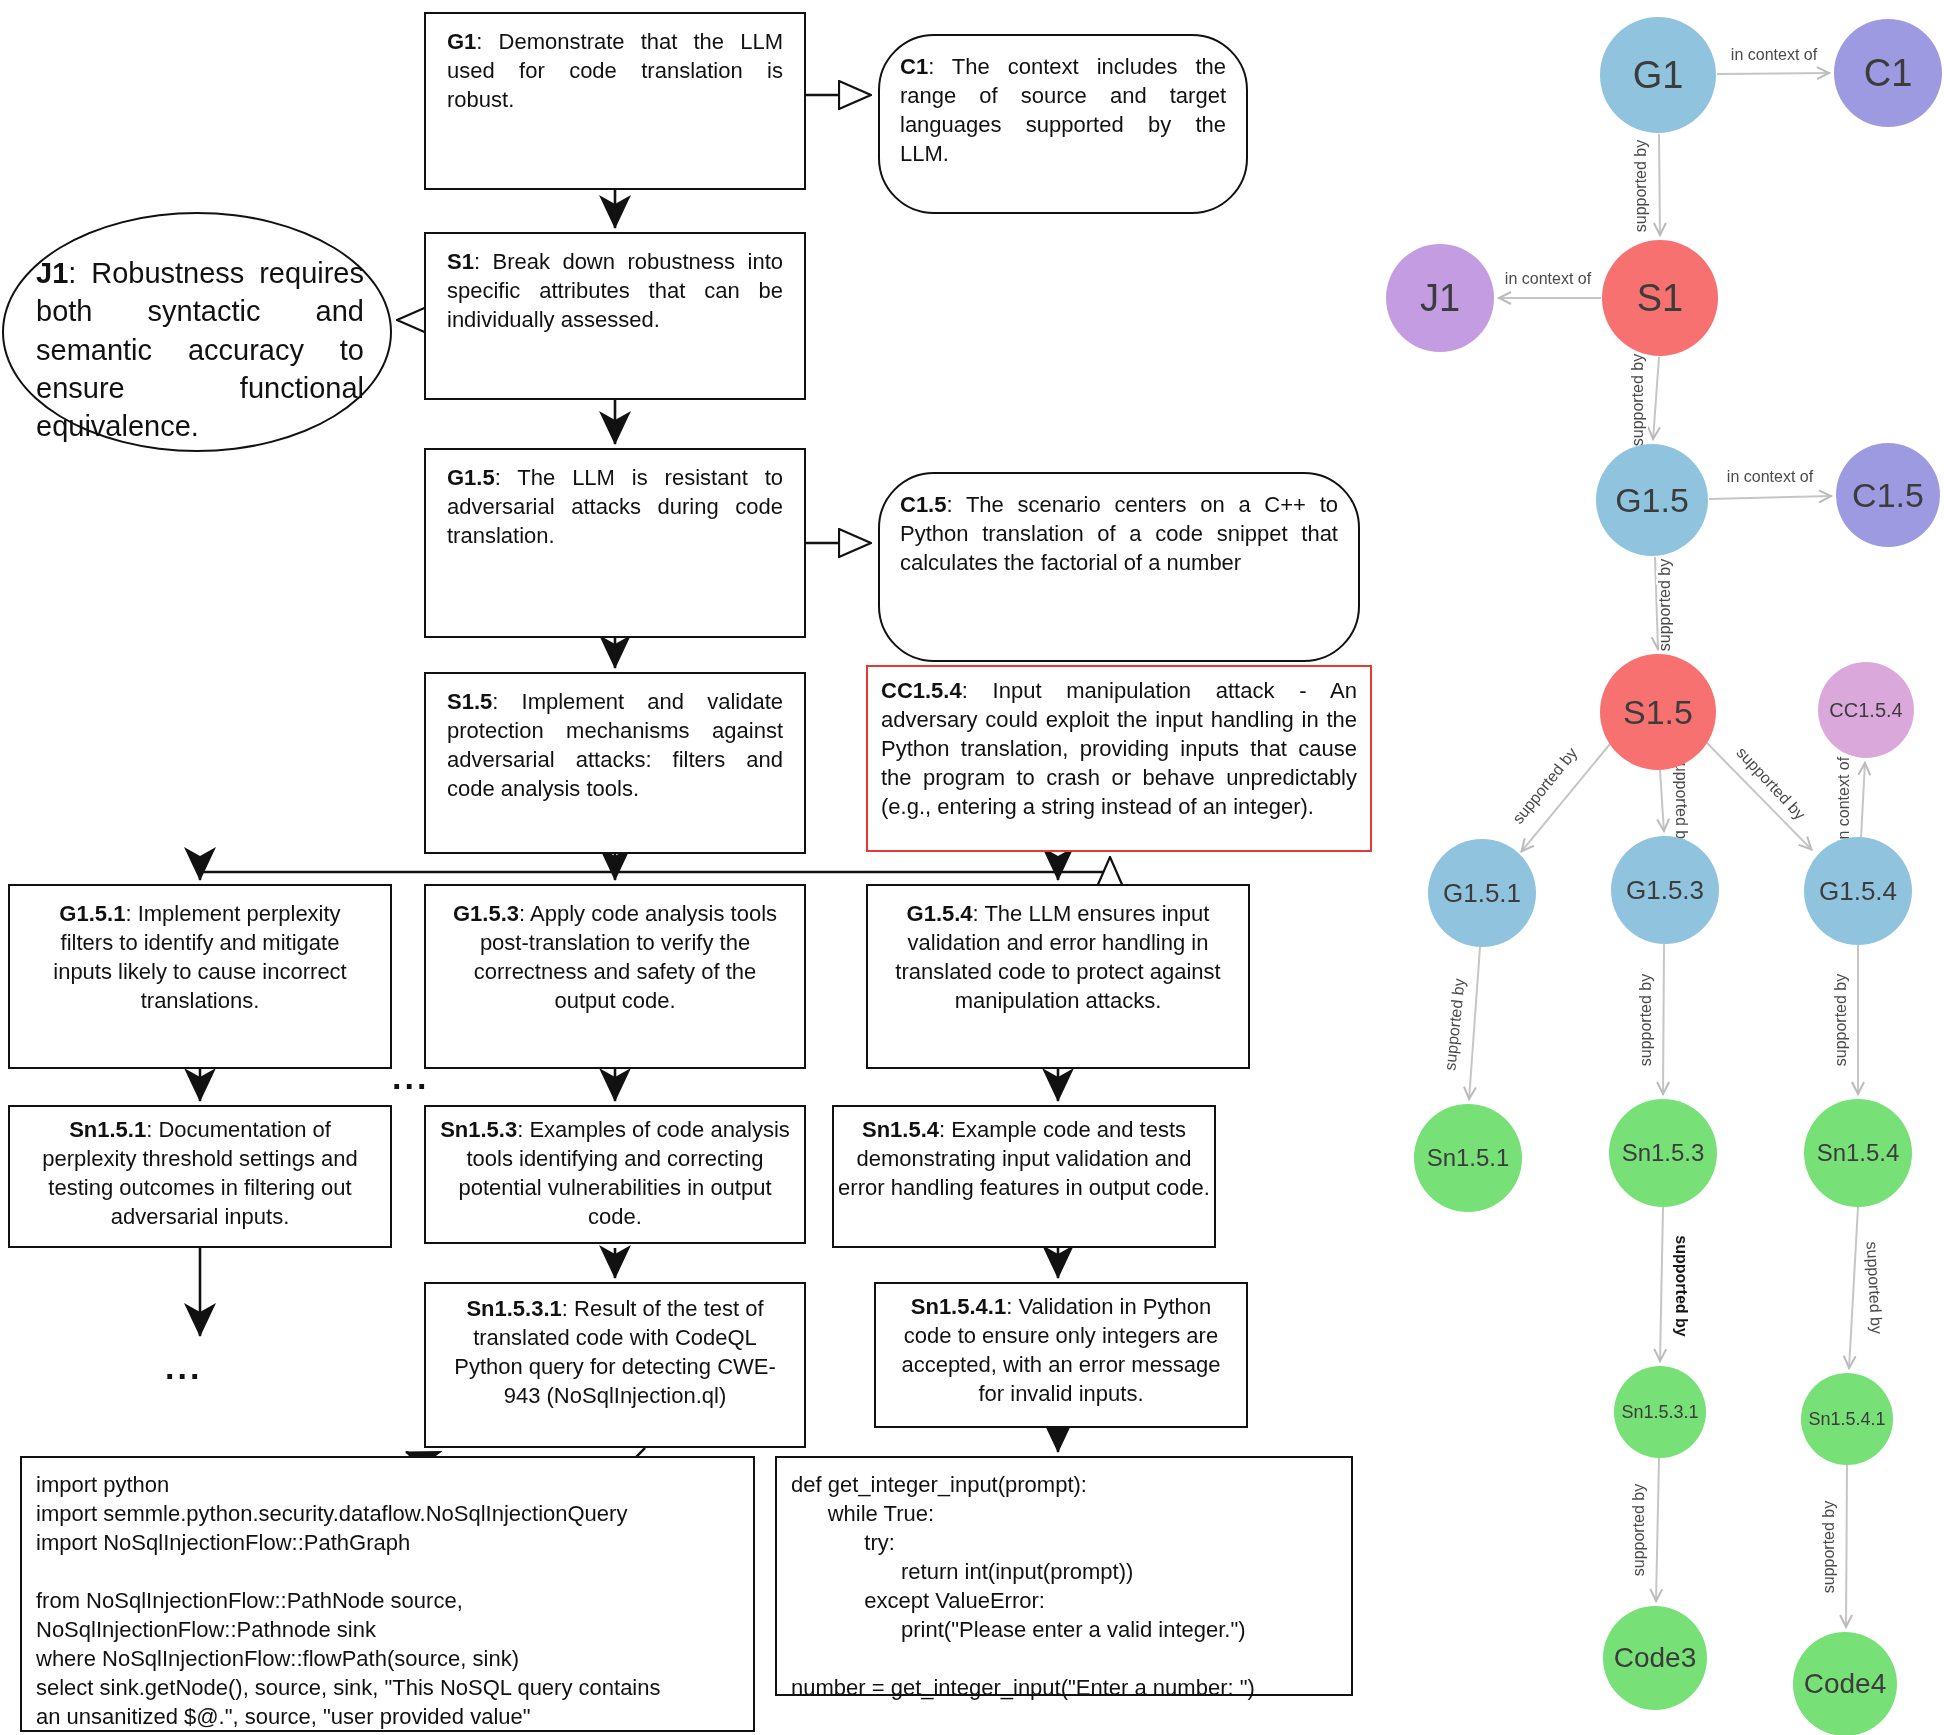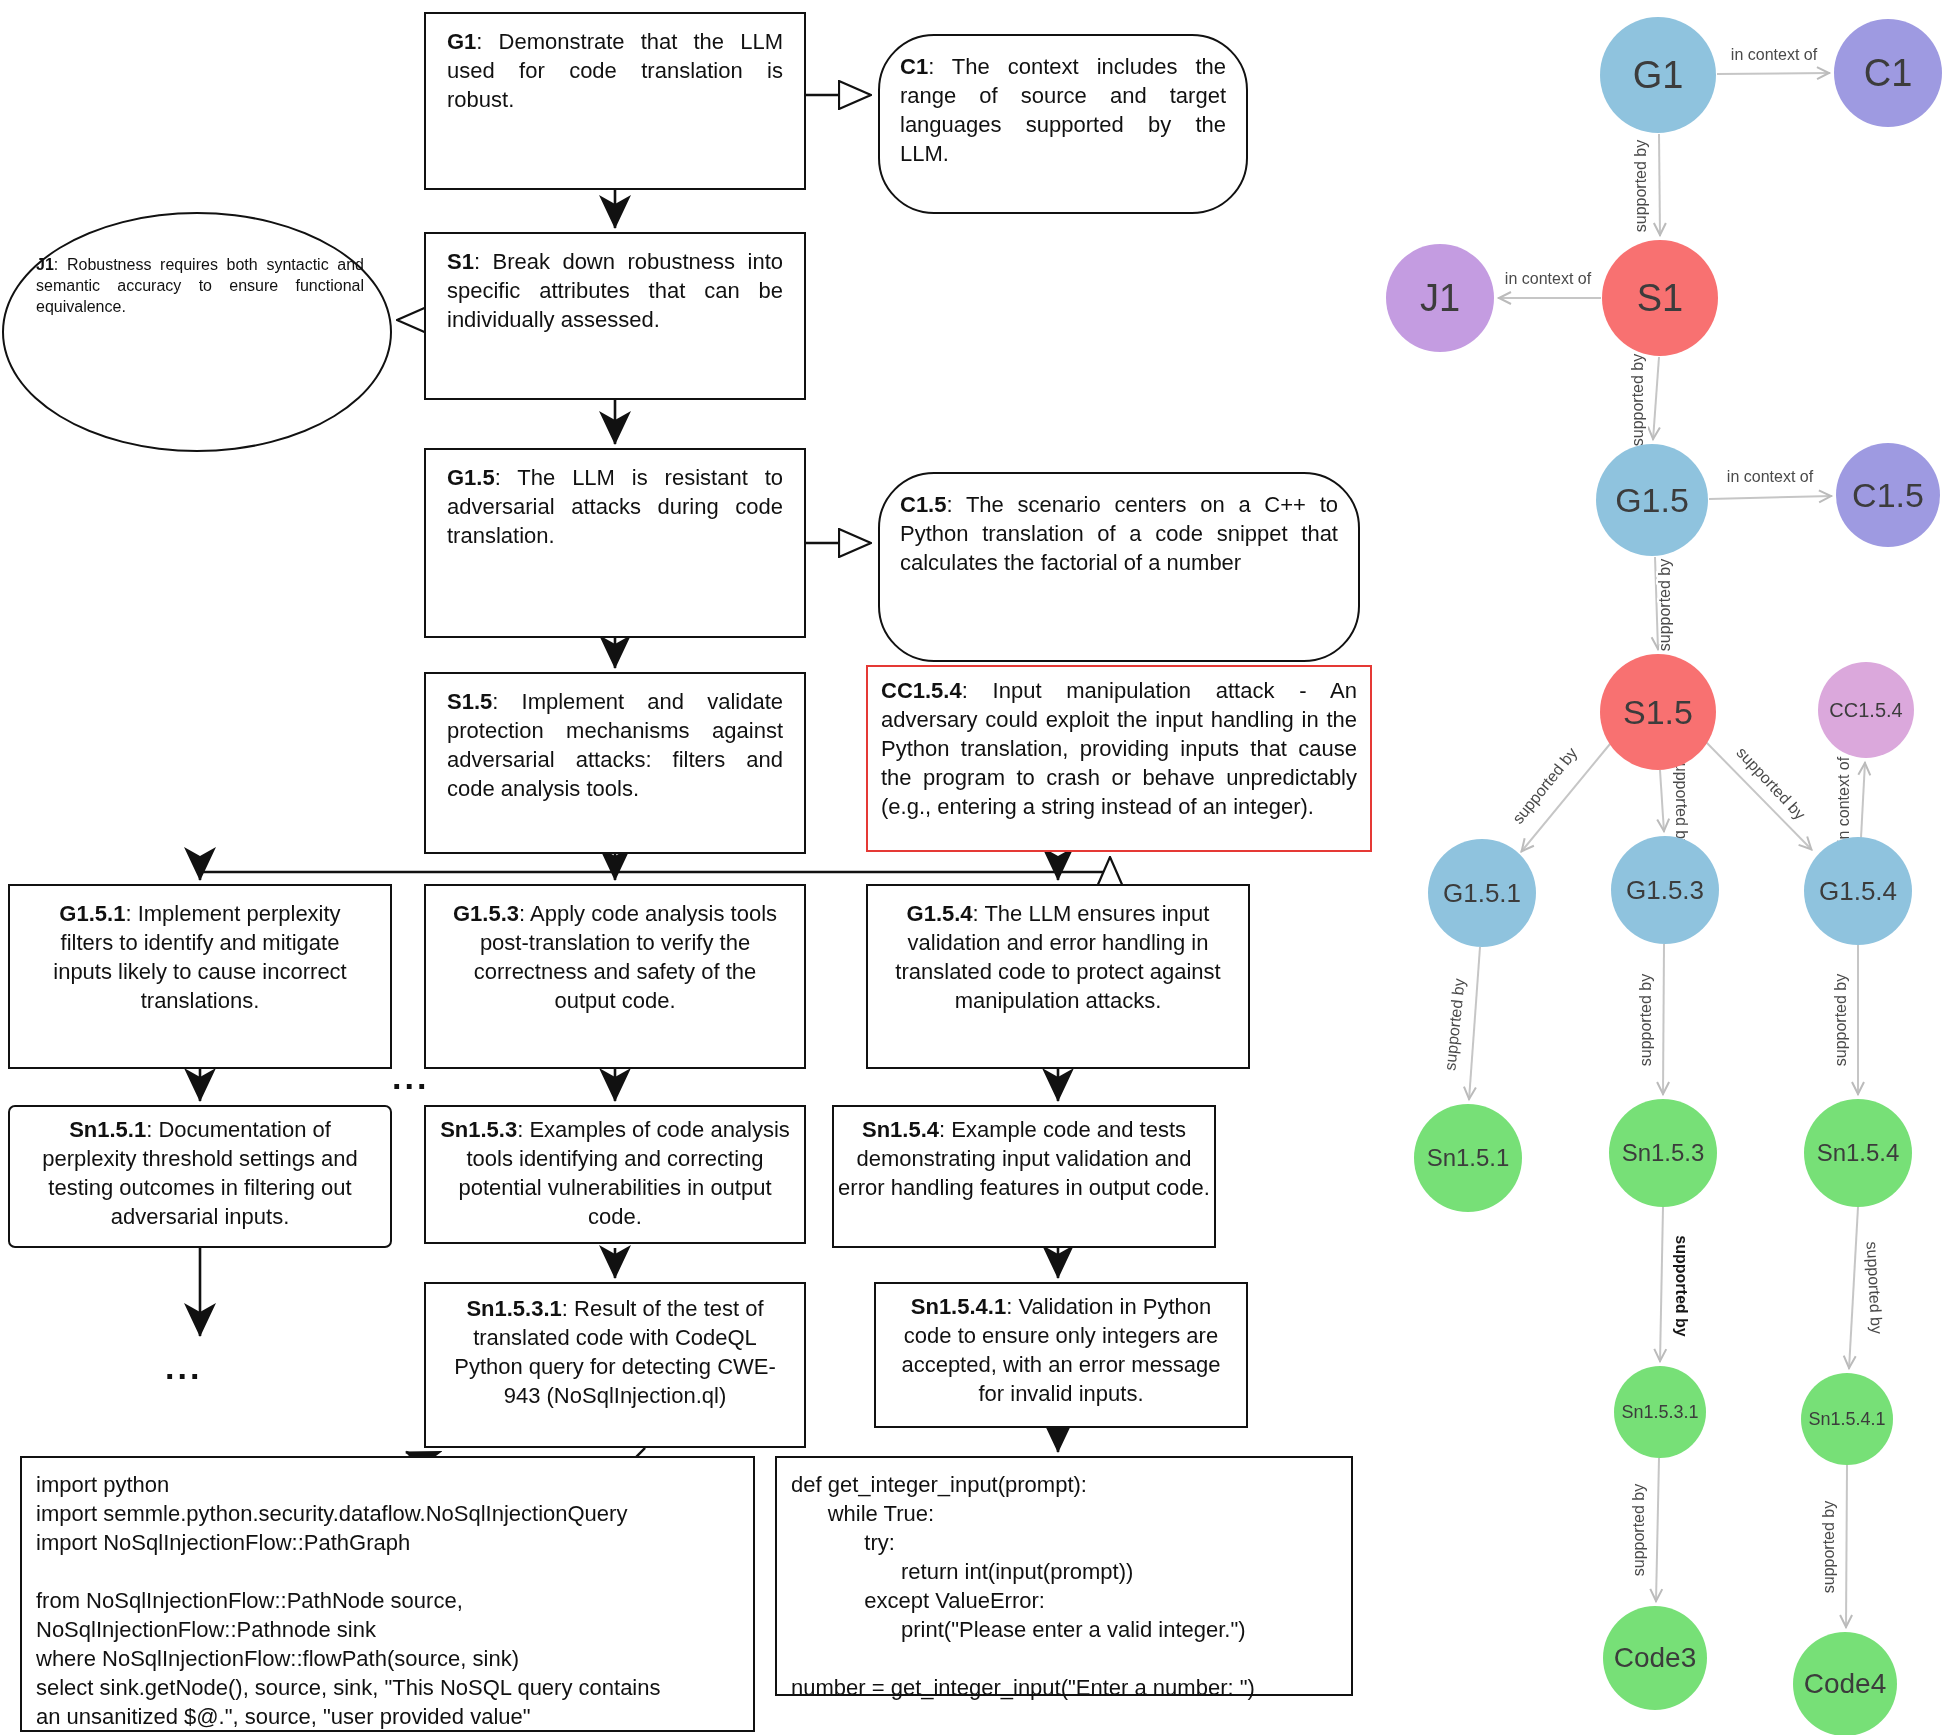--- a/index.html
+++ b/index.html
@@ -11,21 +11,21 @@
   .wires text{font-family:"Liberation Sans",sans-serif;font-size:16px;fill:#4a4a4a;
               paint-order:stroke;stroke:#fff;stroke-width:4px;}
   .wires text.b{font-weight:bold;fill:#161616;}
   .fbox{position:absolute;border:2.6px solid #111;background:#fff;box-sizing:border-box;
         font-size:22px;line-height:1.32;padding:13px 21px;text-align:justify;}
   .fbox.center{text-align:center;}
   .fbox.red{border-color:#e53935;}
   .bubble{position:absolute;border:2.4px solid #111;background:#fff;box-sizing:border-box;
         font-size:22px;line-height:1.32;padding:16px 20px;text-align:justify;border-radius:56px;margin-top:24px;}
   .ellip{position:absolute;border:2.4px solid #111;background:#fff;box-sizing:border-box;
-        font-size:16px;line-height:1.32;border-radius:50%;padding:40px 26px 0 32px;text-align:justify;}
+        font-size:29px;line-height:1.32;border-radius:50%;padding:40px 26px 0 32px;text-align:justify;}
   .sep::before{content:": ";}
   .codebox{position:absolute;border:2.6px solid #111;background:#fff;box-sizing:border-box;
         font-size:22px;line-height:29px;padding:12px 14px;}
   .codebox pre{margin:0;font-family:"Liberation Sans",sans-serif;white-space:pre;}
   .dots{position:absolute;font-weight:bold;font-size:34px;letter-spacing:3px;}
   .gnode{position:absolute;border-radius:50%;display:flex;align-items:center;justify-content:center;
          color:#3c3c3c;box-sizing:border-box;}
   .n-goal{background:#8fc3de;}
   .n-strategy{background:#f87171;}
   .n-context{background:#9e9ae1;}
@@ -137,21 +137,21 @@
     <b>G1.5.1</b><span class="sep"></span><span>Implement perplexity filters to identify and mitigate inputs likely to cause incorrect translations.</span>
   </div>
   <div class="dots" style="left:392px;top:1058px;">...</div>
   <div class="fbox center" style="left:424px;top:884px;width:382px;height:185px;">
     <b>G1.5.3</b><span class="sep"></span><span>Apply code analysis tools post-translation to verify the correctness and safety of the output code.</span>
   </div>
   <div class="fbox center" style="left:866px;top:884px;width:384px;height:185px;">
     <b>G1.5.4</b><span class="sep"></span><span>The LLM ensures input validation and error handling in translated code to protect against manipulation attacks.</span>
   </div>
 
-  <div class="fbox center" style="left:8px;top:1105px;width:384px;height:143px;padding:8px 12px;border-radius:7px;">
+  <div class="fbox center" style="left:8px;top:1105px;width:384px;height:143px;padding:8px 12px;">
     <b>Sn1.5.1</b><span class="sep"></span><span>Documentation of perplexity threshold settings and testing outcomes in filtering out adversarial inputs.</span>
   </div>
   <div class="fbox center" style="left:424px;top:1105px;width:382px;height:139px;padding:8px 12px;">
     <b>Sn1.5.3</b><span class="sep"></span><span>Examples of code analysis tools identifying and correcting potential vulnerabilities in output code.</span>
   </div>
   <div class="fbox center" style="left:832px;top:1105px;width:384px;height:143px;padding:8px 4px;">
     <b>Sn1.5.4</b><span class="sep"></span><span>Example code and tests demonstrating input validation and error handling features in output code.</span>
   </div>
 
   <div class="dots" style="left:165px;top:1348px;">...</div>

